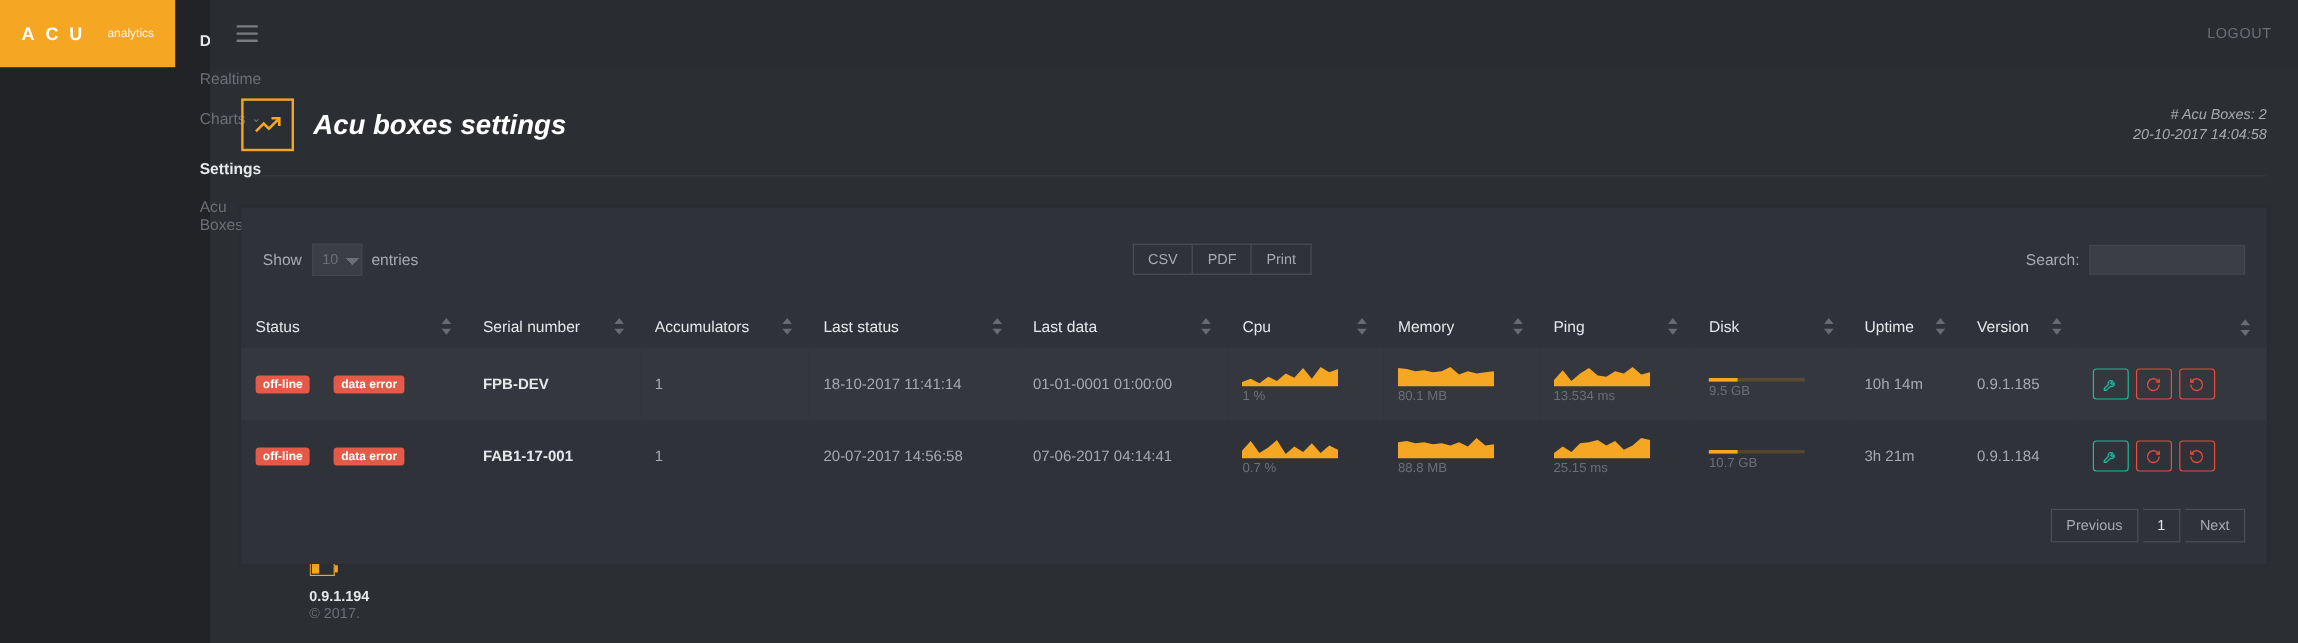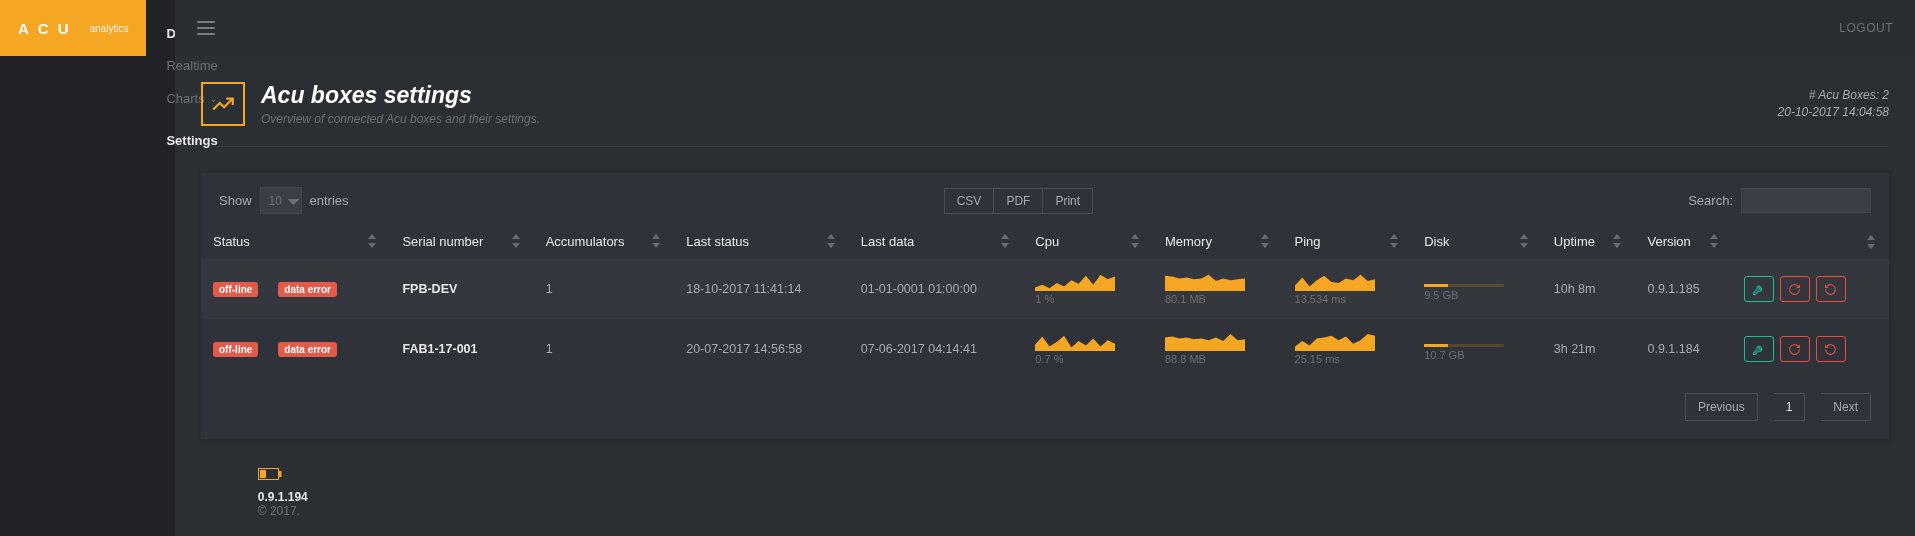--- a/index.html
+++ b/index.html
@@ -50,21 +50,21 @@
   .ph-titles{flex:1;}
   .ph-title{color:#fff;font-size:23px;font-weight:600;}
   .ph-sub{color:var(--text-mute);font-size:12px;margin-top:3px;}
   .ph-meta{text-align:right;color:var(--text);font-size:12px;line-height:1.4;}
   
   .card{background:var(--panel);margin-top:26px;}
   .card{box-shadow:0 0 0 3px rgba(0,0,0,.03);}
   
   .tbl-toolbar{display:flex;align-items:center;padding:14px 18px 10px;gap:8px;}
   .show-select{background:#3b3e44;border:1px solid #42454b;color:var(--text-mute);height:27px;padding:0 18px 0 8px;font-size:12px;appearance:none;-webkit-appearance:none;background-image:linear-gradient(45deg,transparent 46%,var(--text-mute) 46%),linear-gradient(-45deg,transparent 46%,var(--text-mute) 46%);background-size:6px 6px;background-repeat:no-repeat;background-position:right 7px top 11px,right 2px top 11px;}
-  .exports{display:flex;margin:0 auto;}
+  .exports{display:flex;margin:16px auto;}
   .export-btn{background:transparent;border:1px solid #4b4e54;color:var(--text);padding:5px 12px;font-size:12px;cursor:pointer;}
   .export-btn + .export-btn{border-left:none;}
   .search-wrap{display:flex;align-items:center;gap:8px;}
   .search-wrap input{background:#3b3e44;border:1px solid #42454b;color:var(--text);height:25px;width:130px;padding:0 8px;font-size:12px;}
   
   table{width:100%;border-collapse:collapse;}
   thead th{text-align:left;color:#e6e7e9;font-weight:400;font-size:13px;padding:10px 12px;position:relative;}
   th .sort{float:right;width:10px;height:14px;position:relative;opacity:.4;}
   th .sort::before,th .sort::after{content:"";position:absolute;left:0;border-left:4px solid transparent;border-right:4px solid transparent;}
   th .sort::before{top:0;border-bottom:5px solid #bfc1c5;}
@@ -81,21 +81,21 @@
   .spark-label{color:var(--text-mute);font-size:11px;margin-top:2px;}
   .disk-bar{height:3px;background:rgba(255,165,0,.18);width:80px;margin-top:7px;border-radius:1px;position:relative;}
   .disk-bar::after{content:"";position:absolute;left:0;top:0;height:100%;width:30%;background:var(--orange);}
   
   .row-actions{display:flex;gap:6px;}
   .act-btn{width:30px;height:26px;border-radius:3px;background:transparent;border:1px solid;display:flex;align-items:center;justify-content:center;cursor:pointer;}
   .act-btn.green{border-color:var(--green);color:var(--green);}
   .act-btn.red{border-color:var(--red);color:var(--red);}
   .act-btn svg{width:13px;height:13px;display:block;}
   
-  .pagination{display:flex;justify-content:flex-end;padding:14px 18px 18px;gap:16px;}
+  .pagination{display:flex;justify-content:flex-end;padding:14px 18px 18px;gap:4px;}
   .page-btn{border:1px solid #4b4e54;background:transparent;color:var(--text);padding:6px 12px;font-size:12px;cursor:pointer;}
   .page-btn + .page-btn{border-left:none;}
   .page-btn.current{color:#e6e7e9;}
 </style>
 </head>
 <body>
 
 <div class="app">
   <aside class="sidebar">
     <div class="brand">
@@ -105,20 +105,23 @@
     <nav class="nav">
       <div class="nav-heading">Data</div>
       <div class="nav-item">
         <span>Realtime</span>
       </div>
       <div class="nav-item">
         <span>Charts</span>
         <span class="chev">⌄</span>
       </div>
       <div class="nav-heading" style="margin-top:10px;">Settings</div>
+      <div class="nav-item">
+        <span>Acu Boxes</span>
+      </div>
     </nav>
     <div class="sidebar-footer">
       <div class="battery-ico">
         <svg width="24" height="12" viewBox="0 0 24 12">
             <rect x="0.5" y="0.5" width="20" height="11" fill="none" stroke="#f5a623"></rect>
             <rect x="21" y="3" width="2.5" height="6" fill="#f5a623"></rect>
             <rect x="2" y="2" width="6" height="8" fill="#f5a623"></rect>
           </svg>
       </div>
       <span style="color:#e6e7e9;font-weight:600;">0.9.1.194</span>
@@ -139,21 +142,20 @@
     <div class="content">
       <header class="page-header">
         <div class="ph-icon">
           <svg width="26" height="26" viewBox="0 0 24 24" fill="none" stroke="#f5a623" stroke-width="2">
               <polyline points="3,17 9,11 13,15 21,7"></polyline>
               <polyline points="15,7 21,7 21,13"></polyline>
             </svg>
         </div>
         <div class="ph-titles">
           <h1 class="ph-title">Acu boxes settings</h1>
-          <p class="ph-sub">Overview of connected Acu boxes and their settings.</p>
         </div>
         <div class="ph-meta">
           <div><span># Acu Boxes:</span> <span>2</span></div>
           <div>20-10-2017 14:04:58</div>
         </div>
       </header>
 
       <div class="card">
         <div class="tbl-toolbar">
           <span>Show</span>
@@ -217,21 +219,21 @@
     <td>
                   <svg class="spark" width="80" height="18" viewBox="0 0 80 18">
                     <path d="M0,18 L0.0,12.6 L7.3,4.5 L14.5,13.5 L21.8,7.2 L29.1,2.7 L36.4,9.0 L43.6,9.9 L50.9,5.4 L58.2,7.2 L65.5,1.8 L72.7,8.1 L80.0,6.3 L80,18 Z" fill="#f5a623"></path>
                   </svg>
                   <div class="spark-label">13.534 ms</div>
                 </td>
     <td>
                   <div class="disk-bar"></div>
                   <div class="spark-label">9.5 GB</div>
                 </td>
-    <td>10h 8m</td>
+    <td>10h 14m</td>
     <td>0.9.1.185</td>
     <td>
       <div class="row-actions">
         <button class="act-btn green">
                       <svg viewBox="0 0 24 24" fill="none" stroke="currentColor" stroke-width="2">
                         <path d="M14.7 6.3a4 4 0 0 0-5.4 5.4L3 18v3h3l6.3-6.3a4 4 0 0 0 5.4-5.4l-2.8 2.8-2-2 2.8-2.8z"></path>
                       </svg>
                     </button>
         <button class="act-btn red">
                       <svg viewBox="0 0 24 24" fill="none" stroke="currentColor" stroke-width="2">

